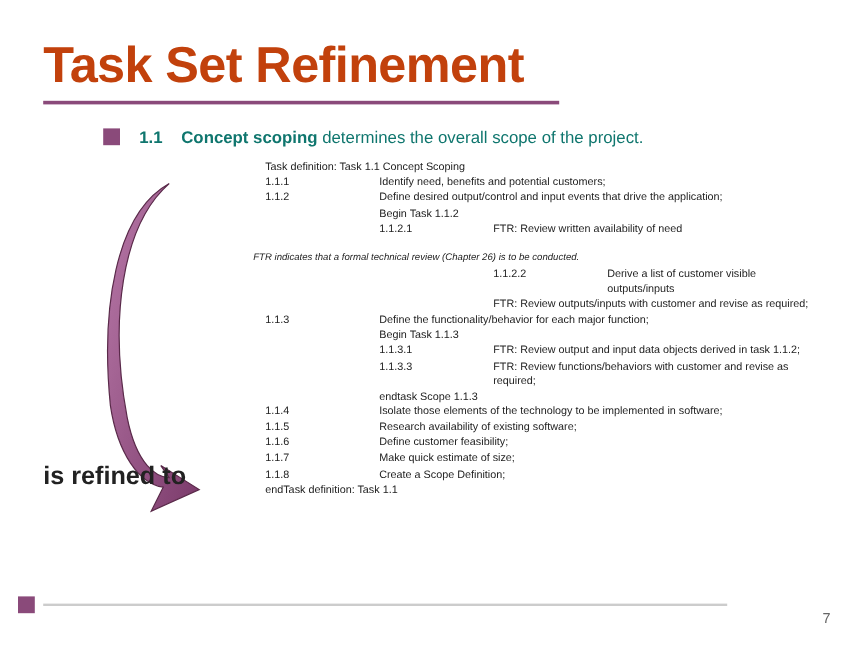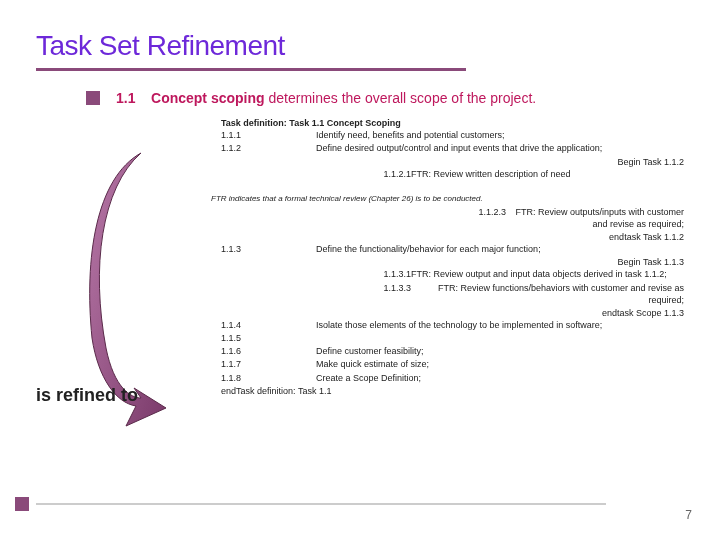--- a/index.html
+++ b/index.html
@@ -34,35 +34,35 @@
     background: #ccc;
   }
   .page-num {
     position: absolute;
     right: 28px;
     bottom: 18px;
     font-size: 12px;
     color: #666;
   }
   .title {
-    font-size: 28px;
-    color: #6d28d9;
-    font-weight: normal;
+    font-size: 42px;
+    color: #c2410c;
+    font-weight: bold;
     margin-bottom: 6px;
     letter-spacing: -0.5px;
   }
   .title-rule {
     width: 430px;
     height: 3px;
     background: #8a4a7a;
     margin-bottom: 18px;
   }
   .intro {
     font-size: 14px;
-    color: #be185d;
+    color: #0f766e;
     margin-left: 80px;
     line-height: 1.3;
     margin-bottom: 10px;
     position: relative;
   }
   .intro .num { font-weight: bold; }
   .intro .bold { font-weight: bold; }
   .bullet-box {
     position: absolute;
     left: -30px;
@@ -73,37 +73,37 @@
   }
   .tasks {
     margin-left: 185px;
     font-size: 9px;
     line-height: 1.35;
     color: #222;
   }
   .task-row { display: table; margin-bottom: 1px; }
   .task-num { display: table-cell; width: 95px; vertical-align: top; font-weight: normal; }
   .task-txt { display: table-cell; vertical-align: top; }
-  .task-head { font-weight: bold; }
-  .sub { margin-left: 95px; text-align: right; }
+  .task-head { font-weight: normal; }
+  .sub { margin-left: 95px; }
   .sub .task-row .task-num { width: 95px; }
   .ftr-note { font-style: italic; font-size: 8px; margin-top: 14px; margin-bottom: 1px; }
   .endtask { margin-left: 0; font-size: 9px; }
   .arrow-wrap {
     position: absolute;
     left: 86px;
     top: 148px;
     width: 110px;
     height: 290px;
   }
   .refined-label {
     position: absolute;
     left: 36px;
     top: 385px;
-    font-size: 18px;
+    font-size: 21px;
     font-weight: bold;
     color: #222;
   }
 </style>
 </head>
 <body>
 
 <div class="slide">
 
   <h1 class="title">Task Set Refinement</h1>
@@ -146,32 +146,34 @@
     </div>
     <div class="task-row">
       <span class="task-num">1.1.2</span>
       <span class="task-txt">Define desired output/control and input events that drive the application;</span>
     </div>
 
     <div class="sub">
       <div>Begin Task 1.1.2</div>
       <div class="task-row">
         <span class="task-num">1.1.2.1</span>
-        <span class="task-txt">FTR:  Review written description of need</span>
+        <span class="task-txt">FTR:  Review written availability of need</span>
       </div>
     </div>
     <div class="ftr-note" style="margin-left:-10px">FTR indicates that a formal technical review (Chapter 26) is to be conducted.</div>
     <div class="sub">
       <div class="sub">
         <div class="task-row">
-          <span class="task-num">1.1.2.3</span>
+          <span class="task-num">1.1.2.2</span>
+          <span class="task-txt">Derive a list of customer visible outputs/inputs</span>
+        </div>
+        <div class="task-row">
           <span class="task-txt">FTR:  Review outputs/inputs with customer and revise as required;</span>
         </div>
       </div>
-      <div class="endtask">endtask Task 1.1.2</div>
     </div>
 
     <div class="task-row">
       <span class="task-num">1.1.3</span>
       <span class="task-txt">Define the functionality/behavior for each major function;</span>
     </div>
     <div class="sub">
       <div>Begin Task 1.1.3</div>
       <div class="task-row">
         <span class="task-num">1.1.3.1</span>
@@ -183,20 +185,21 @@
       </div>
       <div class="endtask">endtask Scope 1.1.3</div>
     </div>
 
     <div class="task-row">
       <span class="task-num">1.1.4</span>
       <span class="task-txt">Isolate those elements of the technology to be implemented in software;</span>
     </div>
     <div class="task-row">
       <span class="task-num">1.1.5</span>
+      <span class="task-txt">Research availability of existing software;</span>
     </div>
     <div class="task-row">
       <span class="task-num">1.1.6</span>
       <span class="task-txt">Define customer feasibility;</span>
     </div>
     <div class="task-row">
       <span class="task-num">1.1.7</span>
       <span class="task-txt">Make quick estimate of size;</span>
     </div>
     <div class="task-row">

